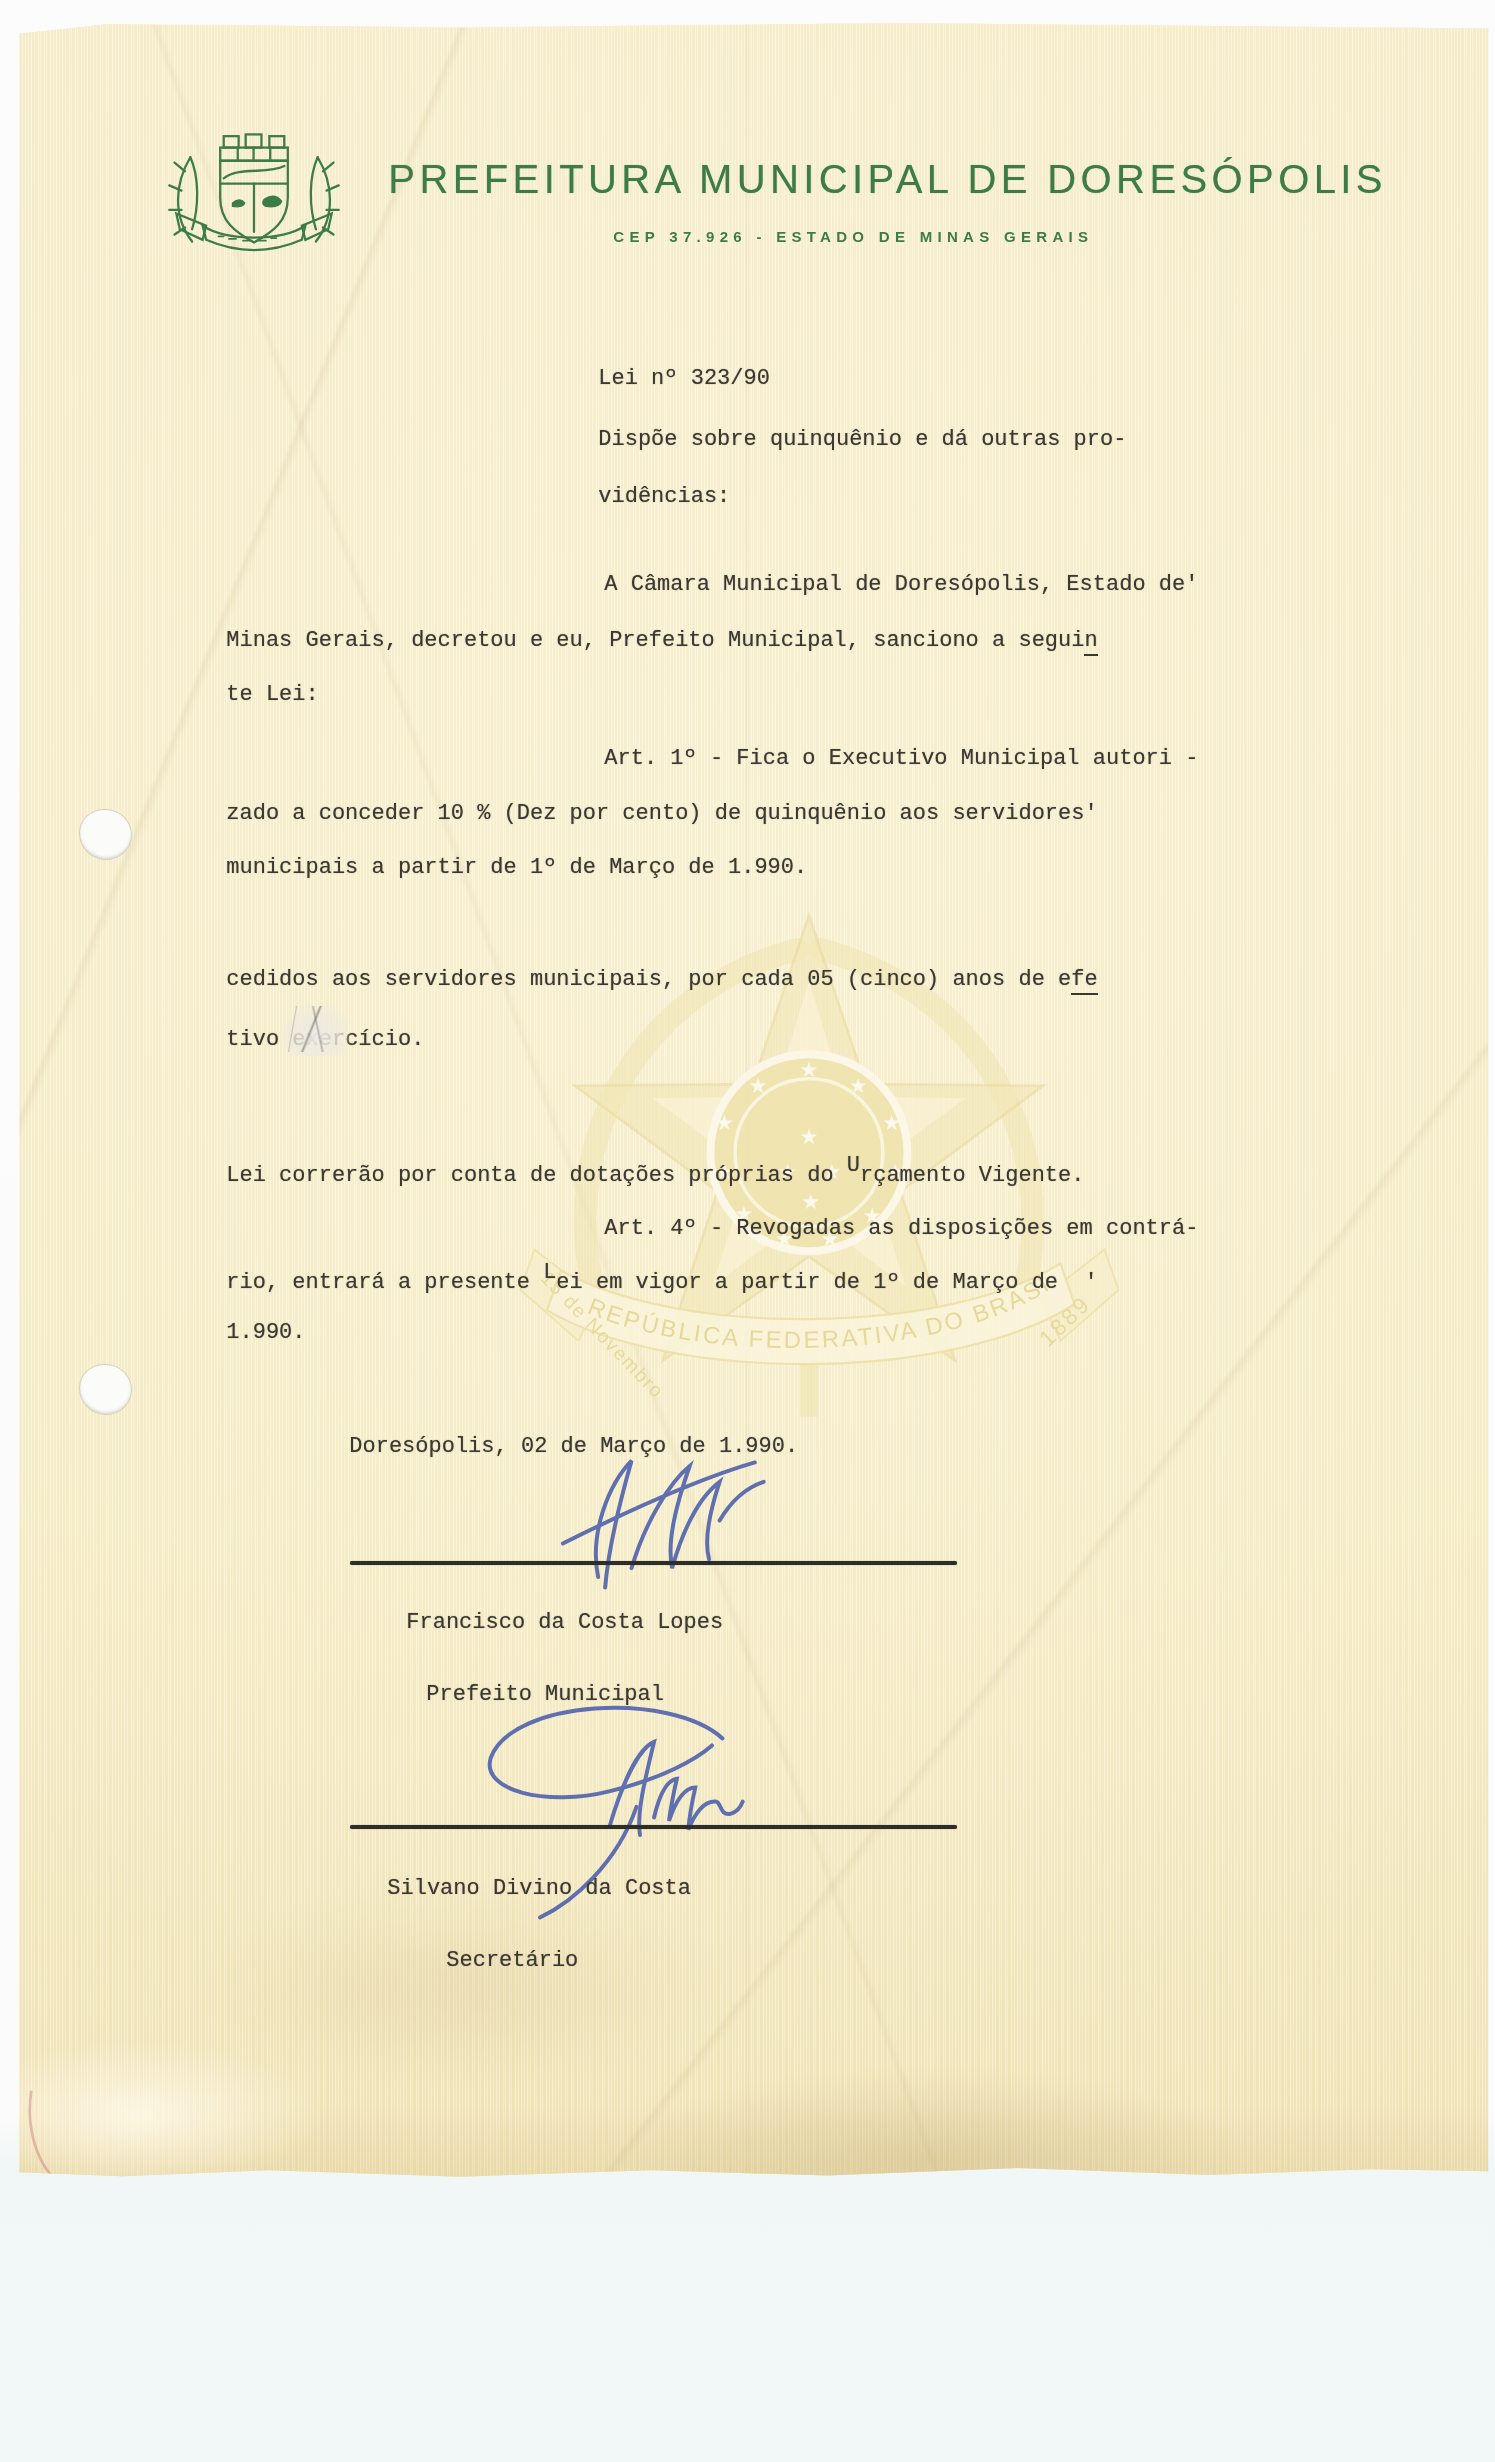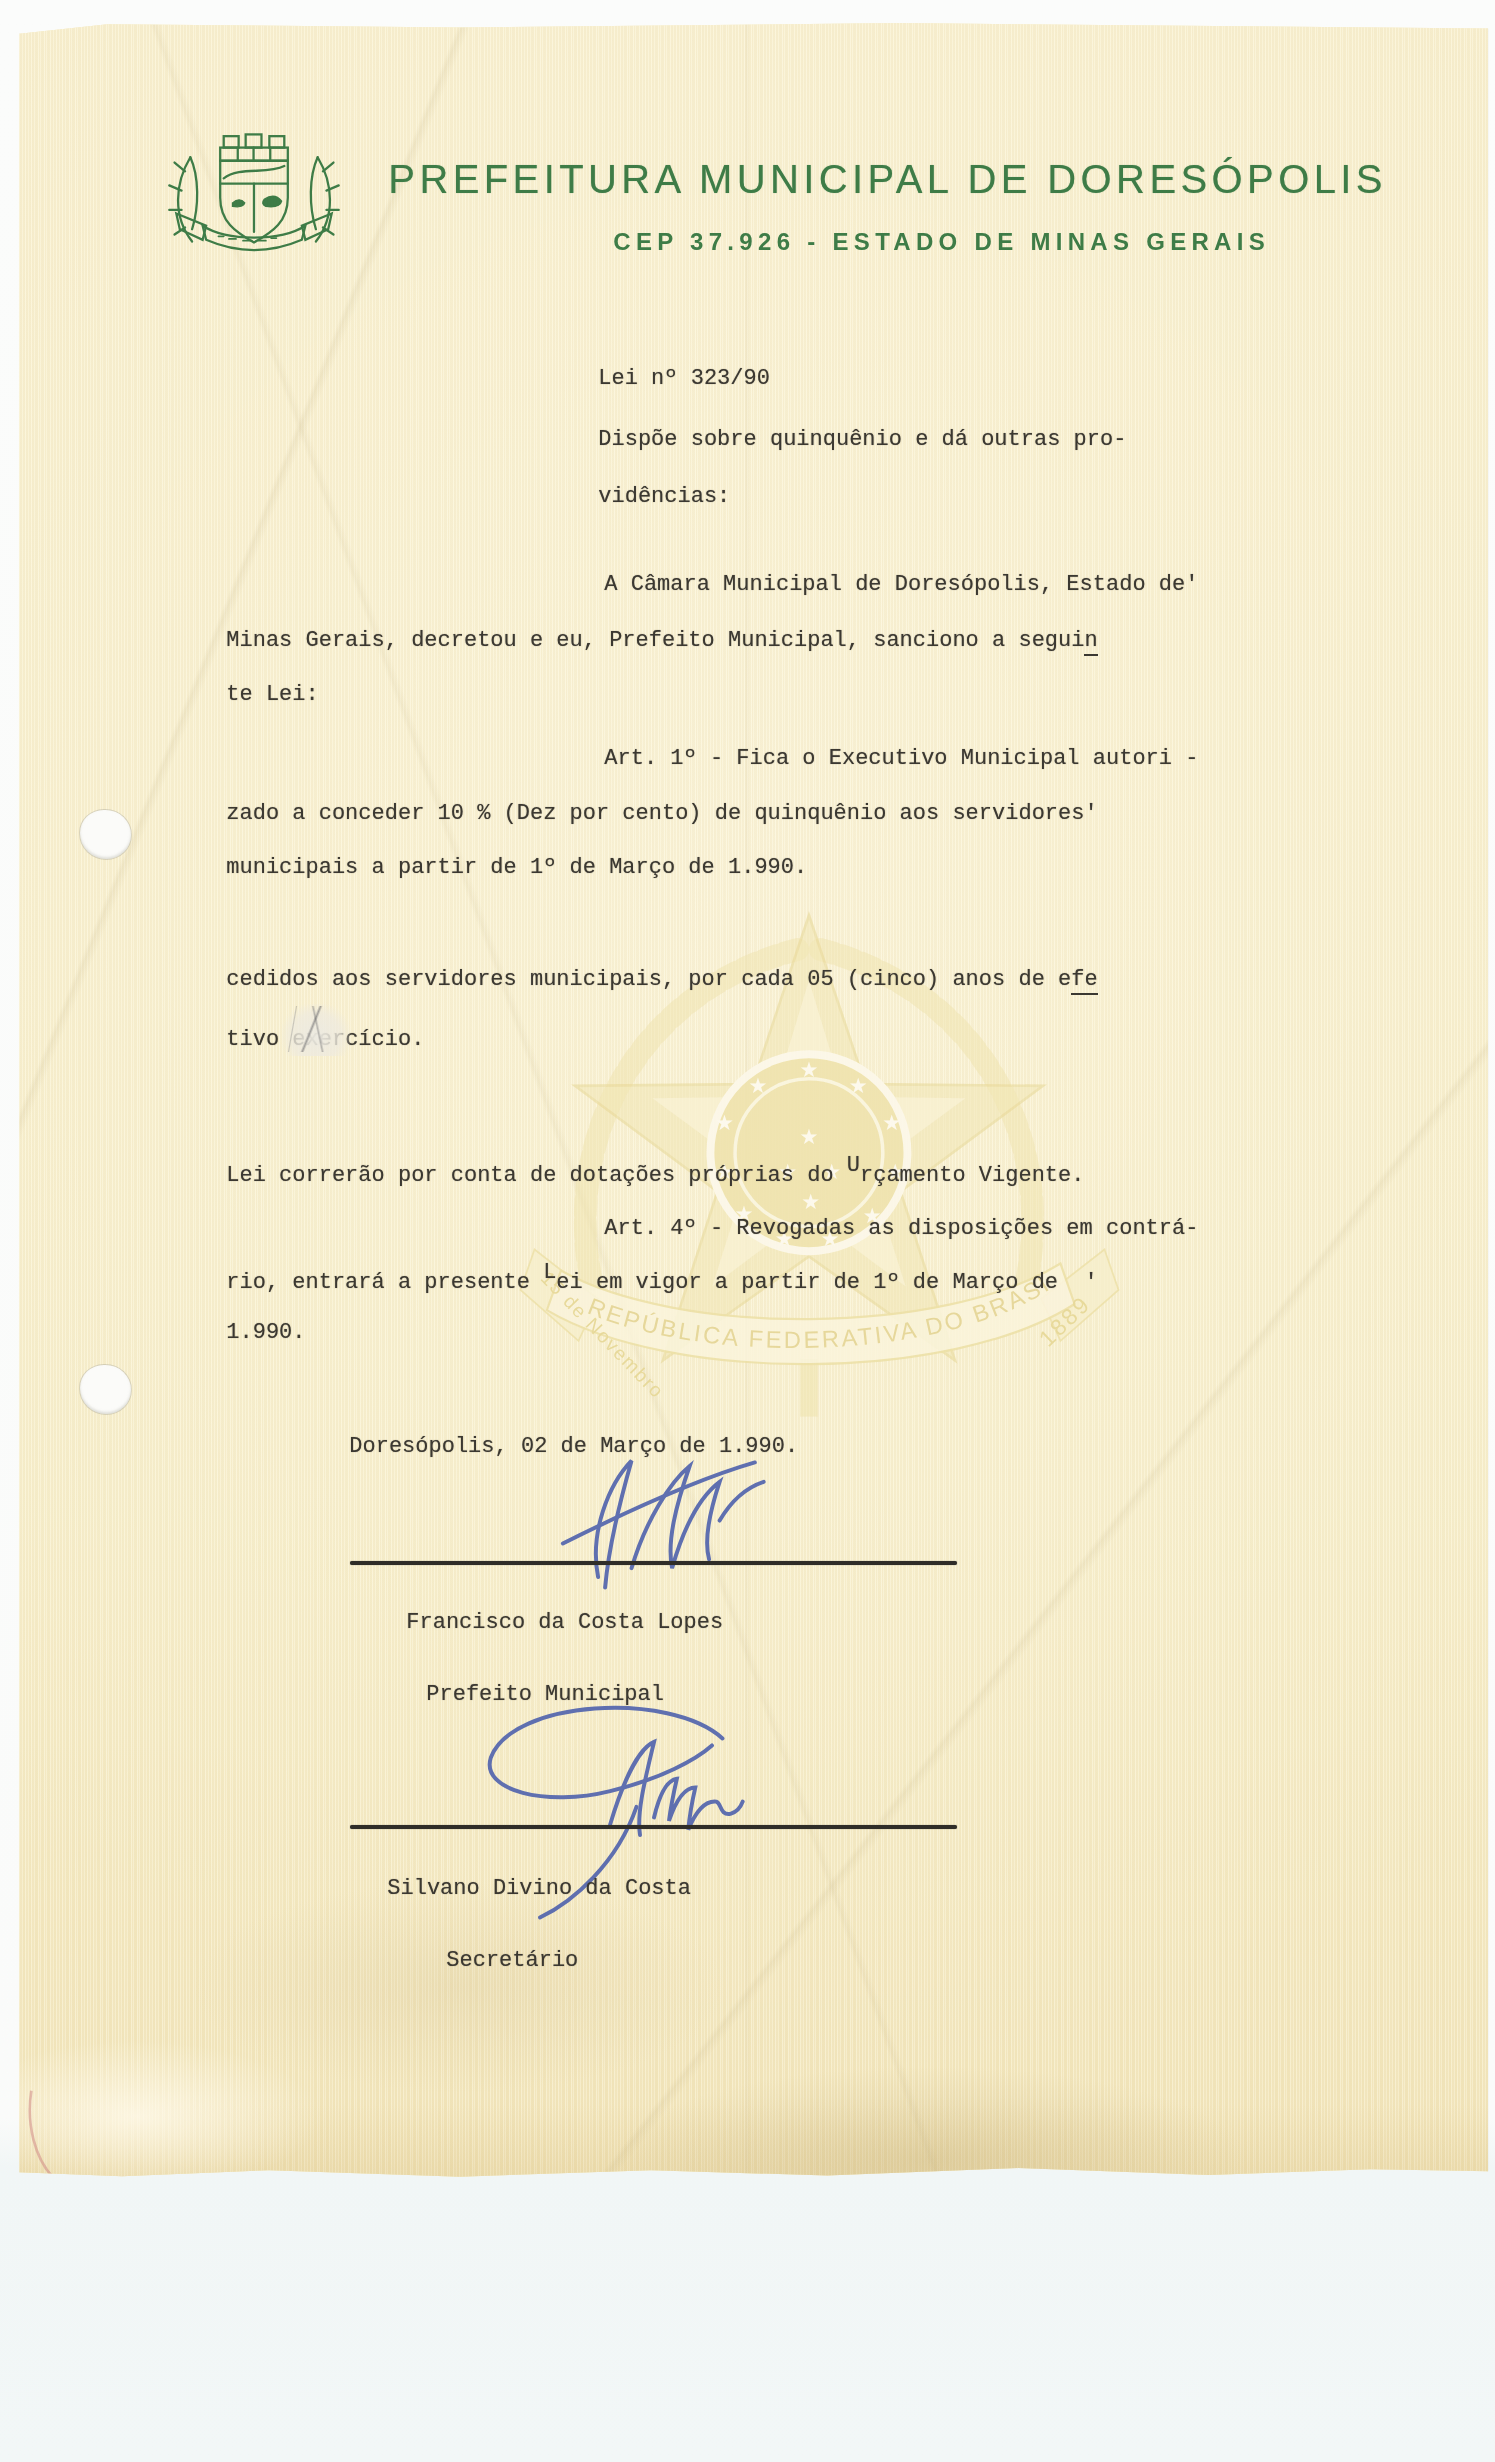--- a/index.html
+++ b/index.html
@@ -36,21 +36,21 @@
       linear-gradient(0deg, rgba(214,190,130,0.25), transparent 3.5%);
   }
   
   .hdr-title{
     position:absolute;left:369px;top:135px;white-space:nowrap;
     font-size:40px;letter-spacing:4.4px;color:#3e7c47;font-weight:400;
     text-shadow:0 0 0.9px rgba(62,124,71,0.55);
   }
   .hdr-sub{
     position:absolute;left:594px;top:206px;white-space:nowrap;
-    font-size:24px;font-weight:700;letter-spacing:5.3px;color:#3e7c47;
+    font-size:15px;font-weight:700;letter-spacing:5.3px;color:#3e7c47;
   }
   
   .tl{
     position:absolute;white-space:pre;
     font-family:"Liberation Mono","DejaVu Sans Mono",monospace;
     font-size:22px;line-height:35px;color:#3b3831;
     text-shadow:0 0 1.1px rgba(56,52,44,0.5);
   }
   .ul{border-bottom:2.6px solid #3b3831;padding-bottom:0.9px;}
   .sup{position:relative;top:-0.45em;}

